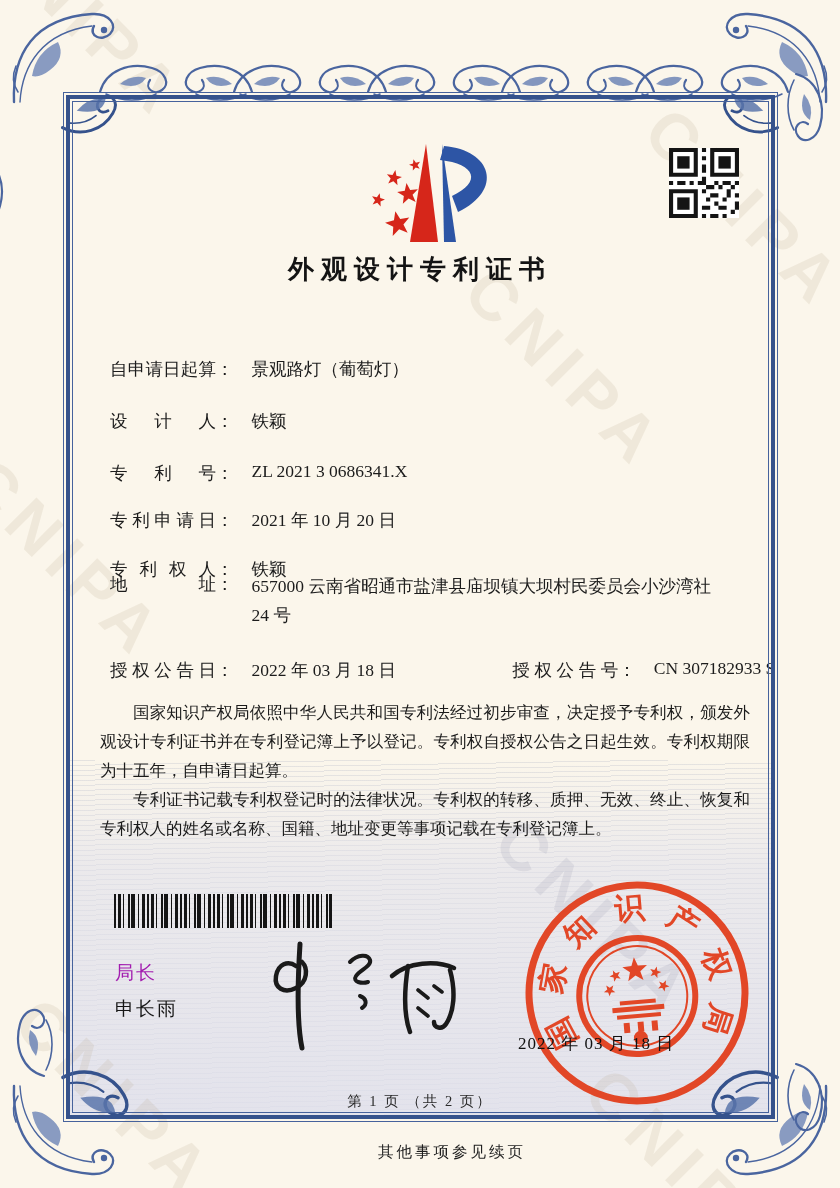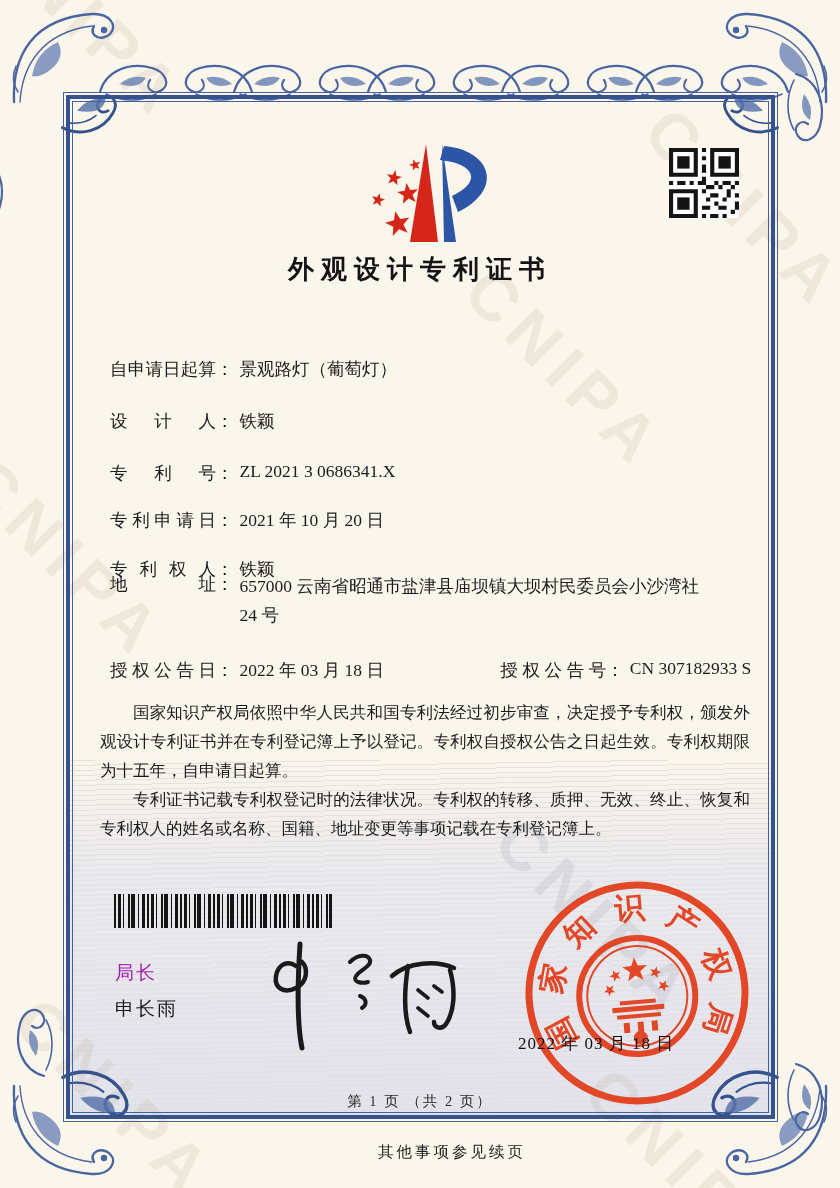--- a/index.html
+++ b/index.html
@@ -27,21 +27,21 @@
   .content{position:absolute;inset:0;z-index:3;}
   .certno{position:absolute;left:110px;top:147px;font-size:17px;letter-spacing:3px;color:#1e1e1e;}
   .qr{position:absolute;left:669px;top:148px;width:70px;height:70px;background:#fff;}
   .logo{position:absolute;left:352px;top:128px;width:160px;height:130px;}
   .title{position:absolute;left:0;top:252px;width:100%;text-align:center;font-size:26px;font-weight:700;
          letter-spacing:7px;color:#141414;}
 
   .row{position:absolute;left:110px;font-size:17.5px;color:#1c1c1c;white-space:nowrap;}
   .lbl{display:inline-block;width:106px;text-align:justify;text-align-last:justify;vertical-align:top;}
   .colon{display:inline-block;vertical-align:top;}
-  .val{display:inline-block;margin-left:6px;vertical-align:top;}
+  .val{display:inline-block;margin-left:18px;vertical-align:top;}
   .val.wrap{white-space:normal;width:478px;line-height:1.65;}
   .pair2{margin-left:112px;}
 
   .body-text{position:absolute;left:100px;top:698px;width:650px;font-size:16.5px;line-height:29px;
              color:#1b1b1b;text-align:justify;}
   .body-text p{margin:0;text-indent:2em;}
 
   .barcode{position:absolute;left:114px;top:894px;width:218px;height:34px;
      background:repeating-linear-gradient(90deg,
        #151515 0 2px, transparent 2px 4px,

